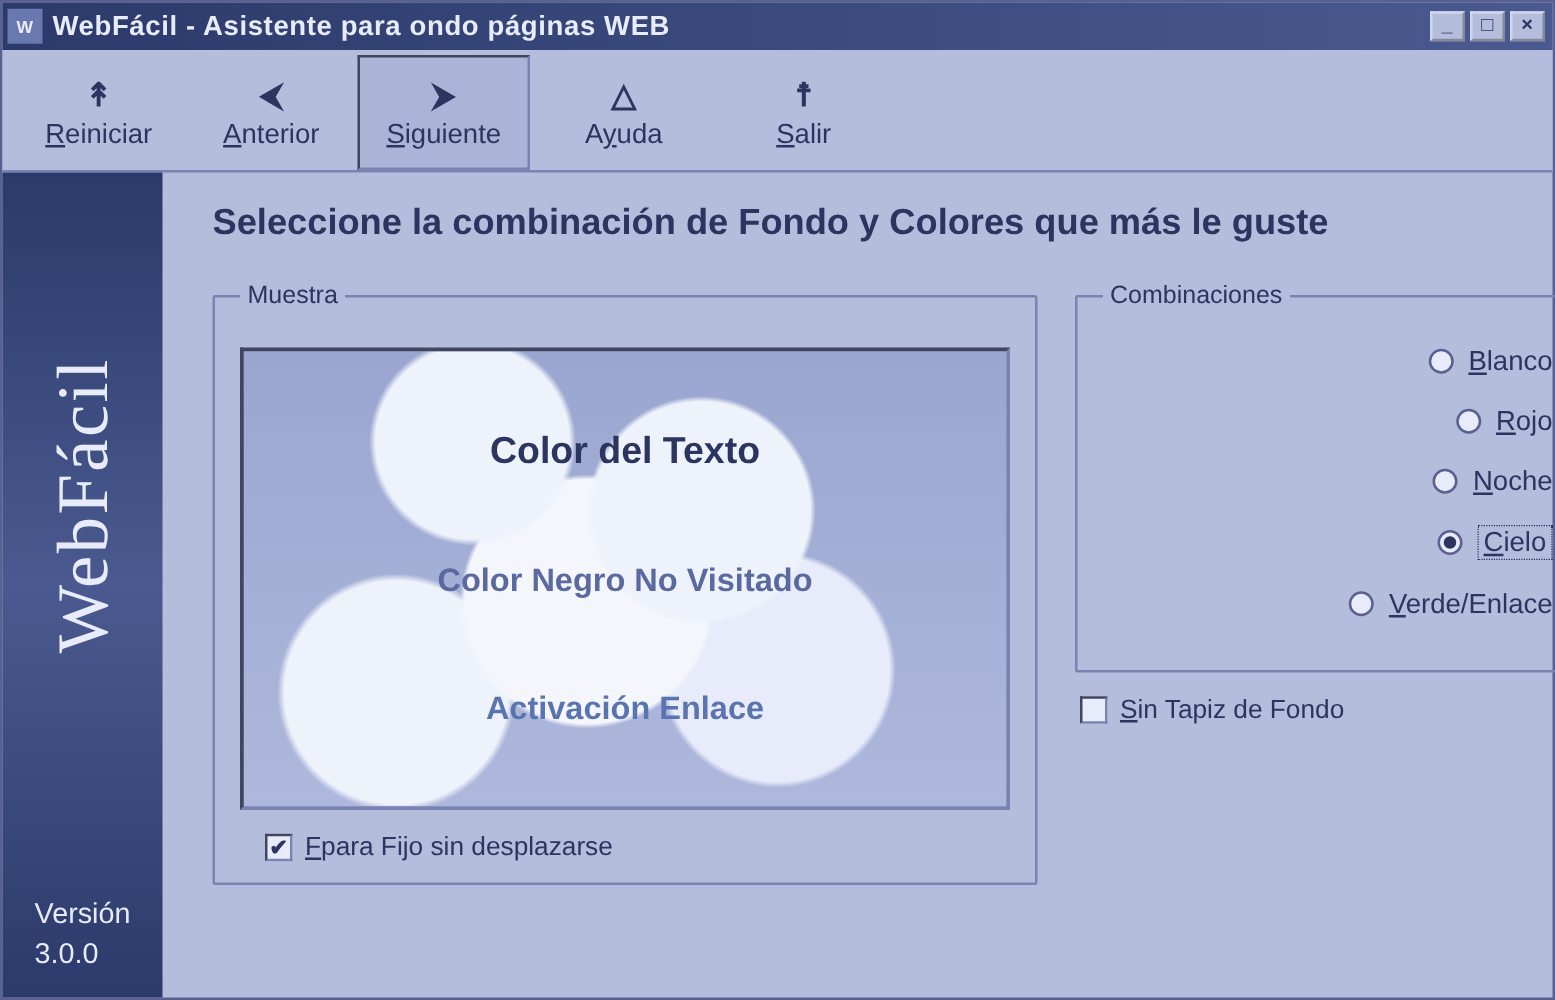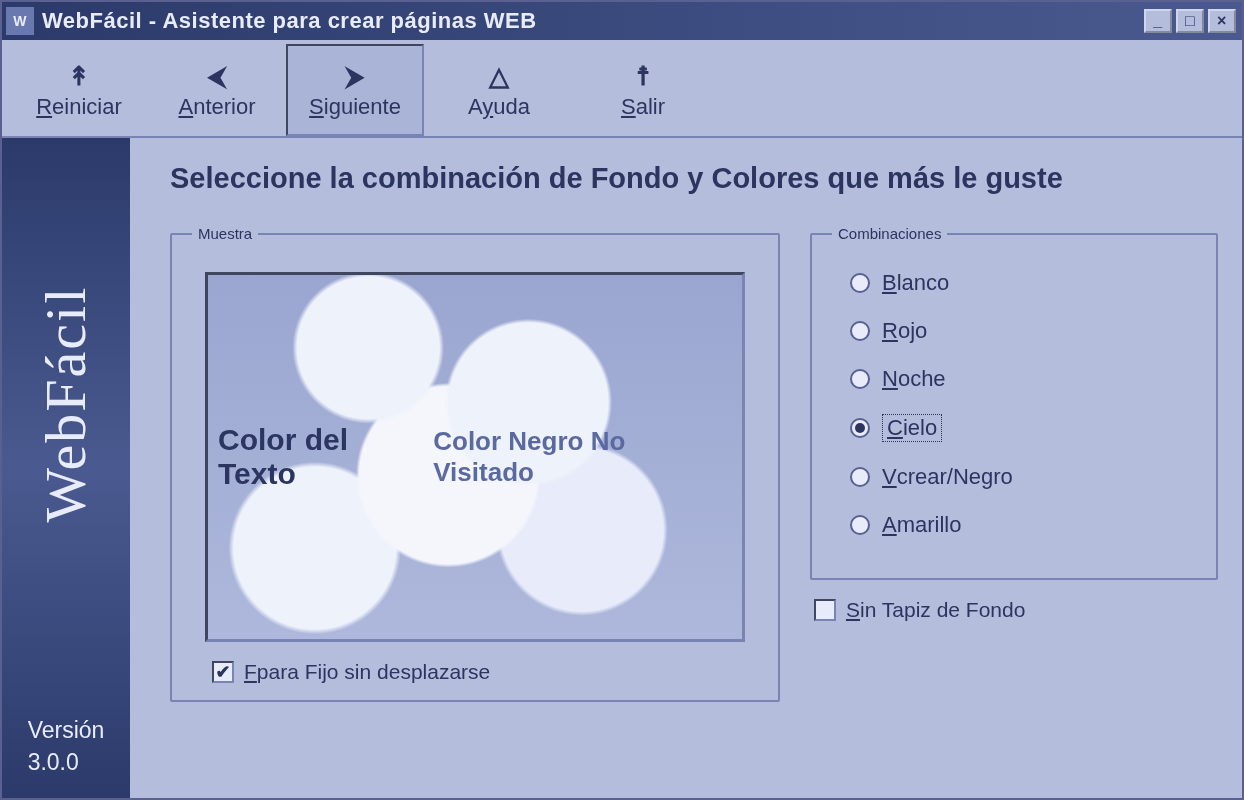--- a/index.html
+++ b/index.html
@@ -123,38 +123,38 @@
     display:flex;
     gap: 30px;
   }
   fieldset.group {
     border: 2px solid #7a84b4;
     border-radius:2px;
     padding: 20px 20px 16px 20px;
     position:relative;
   }
   fieldset.group > legend {
-    font-size:15px;
+    font-size:20px;
     color:#2b3560;
     padding: 0 6px;
   }
   .muestra-box { width: 610px; }
   .preview {
-    width: 540px;
+    width: 616px;
     height: 370px;
     margin: 10px auto 18px auto;
     border: 3px inset #7a84b4;
     background: radial-gradient(circle at 30% 20%, #eef2fb 0 15%, transparent 16%),
                 radial-gradient(circle at 60% 35%, #eef2fb 0 20%, transparent 21%),
                 radial-gradient(circle at 45% 55%, #f4f6fc 0 25%, transparent 26%),
                 radial-gradient(circle at 70% 70%, #e8ecfa 0 18%, transparent 19%),
                 radial-gradient(circle at 20% 75%, #eef2fb 0 16%, transparent 17%),
                 linear-gradient(#9aa6d0,#aeb8dc);
     display:flex;
-    flex-direction:row;
+    flex-direction:column;
     align-items:center;
     justify-content:space-around;
     padding: 28px 10px;
   }
   .preview .t1 { font-size:30px; font-weight:bold; color:#2b3560; }
   .preview .t2 { font-size:26px; font-weight:bold; color:#5a6aa0; }
   .preview .t3 { font-size:26px; font-weight:bold; color:#4a5a90; }
   .preview .t4 { font-size:26px; font-weight:bold; color:#5a74b0; }
   .chk-row {
     display:flex;
@@ -178,20 +178,21 @@
     flex-direction:column;
     gap: 22px;
     padding: 8px 4px 24px 18px;
   }
   .radio-row {
     display:flex;
     align-items:center;
     gap:12px;
     font-size:22px;
     cursor:pointer;
+    justify-content:flex-end;
   }
   .radio {
     width:20px;height:20px;
     border-radius:50%;
     background:#e8ecfa;
     border:2px solid #5a6090;
     display:flex;align-items:center;justify-content:center;
   }
   .radio .dot {
     width:10px;height:10px;border-radius:50%;background:#2b3560;
@@ -207,21 +208,21 @@
     font-size:21px;
   }
 </style>
 </head>
 <body>
 
 <div class="window">
 
   <div class="titlebar">
     <div class="appicon">W</div>
-    <div class="title-text">WebFácil - Asistente para crear páginas WEB</div>
+    <div class="title-text">WebFácil - Asistente para ondo páginas WEB</div>
     <div class="ctl">_</div>
     <div class="ctl">□</div>
     <div class="ctl">×</div>
   </div>
 
   <div class="toolbar">
     <div class="tbtn">
       <div class="ic">↟</div>
       <div class="lbl"><u>R</u><span>einiciar</span></div>
     </div>
@@ -255,20 +256,21 @@
     <div class="content">
       <div class="heading">Seleccione la combinación de Fondo y Colores que más le guste</div>
 
       <div class="panels">
 
         <fieldset class="group muestra-box">
           <legend>Muestra</legend>
           <div class="preview">
             <div class="t1">Color del Texto</div>
             <div class="t2">Color Negro No Visitado</div>
+            <div class="t4">Activación Enlace</div>
           </div>
           <div class="chk-row">
             <div class="chk">✔</div>
             <span><u>F</u><span>para Fijo sin desplazarse</span></span>
           </div>
         </fieldset>
 
         <div>
           <fieldset class="group combis-box">
             <legend>Combinaciones</legend>
@@ -286,25 +288,21 @@
                 <span class="rlabel"><u>N</u><span>oche</span></span>
               </div>
               <div class="radio-row selected">
                 <div class="radio">
                     <div class="dot"></div>
                   </div>
                 <span class="rlabel"><u>C</u><span>ielo</span></span>
               </div>
               <div class="radio-row">
                 <div class="radio"></div>
-                <span class="rlabel"><u>V</u><span>crear/Negro</span></span>
-              </div>
-              <div class="radio-row">
-                <div class="radio"></div>
-                <span class="rlabel"><u>A</u><span>marillo</span></span>
+                <span class="rlabel"><u>V</u><span>erde/Enlace</span></span>
               </div>
             </div>
           </fieldset>
           <div class="sin-tapiz">
             <div class="chk"></div>
             <span><u>S</u><span>in Tapiz de Fondo</span></span>
           </div>
         </div>
 
       </div>

